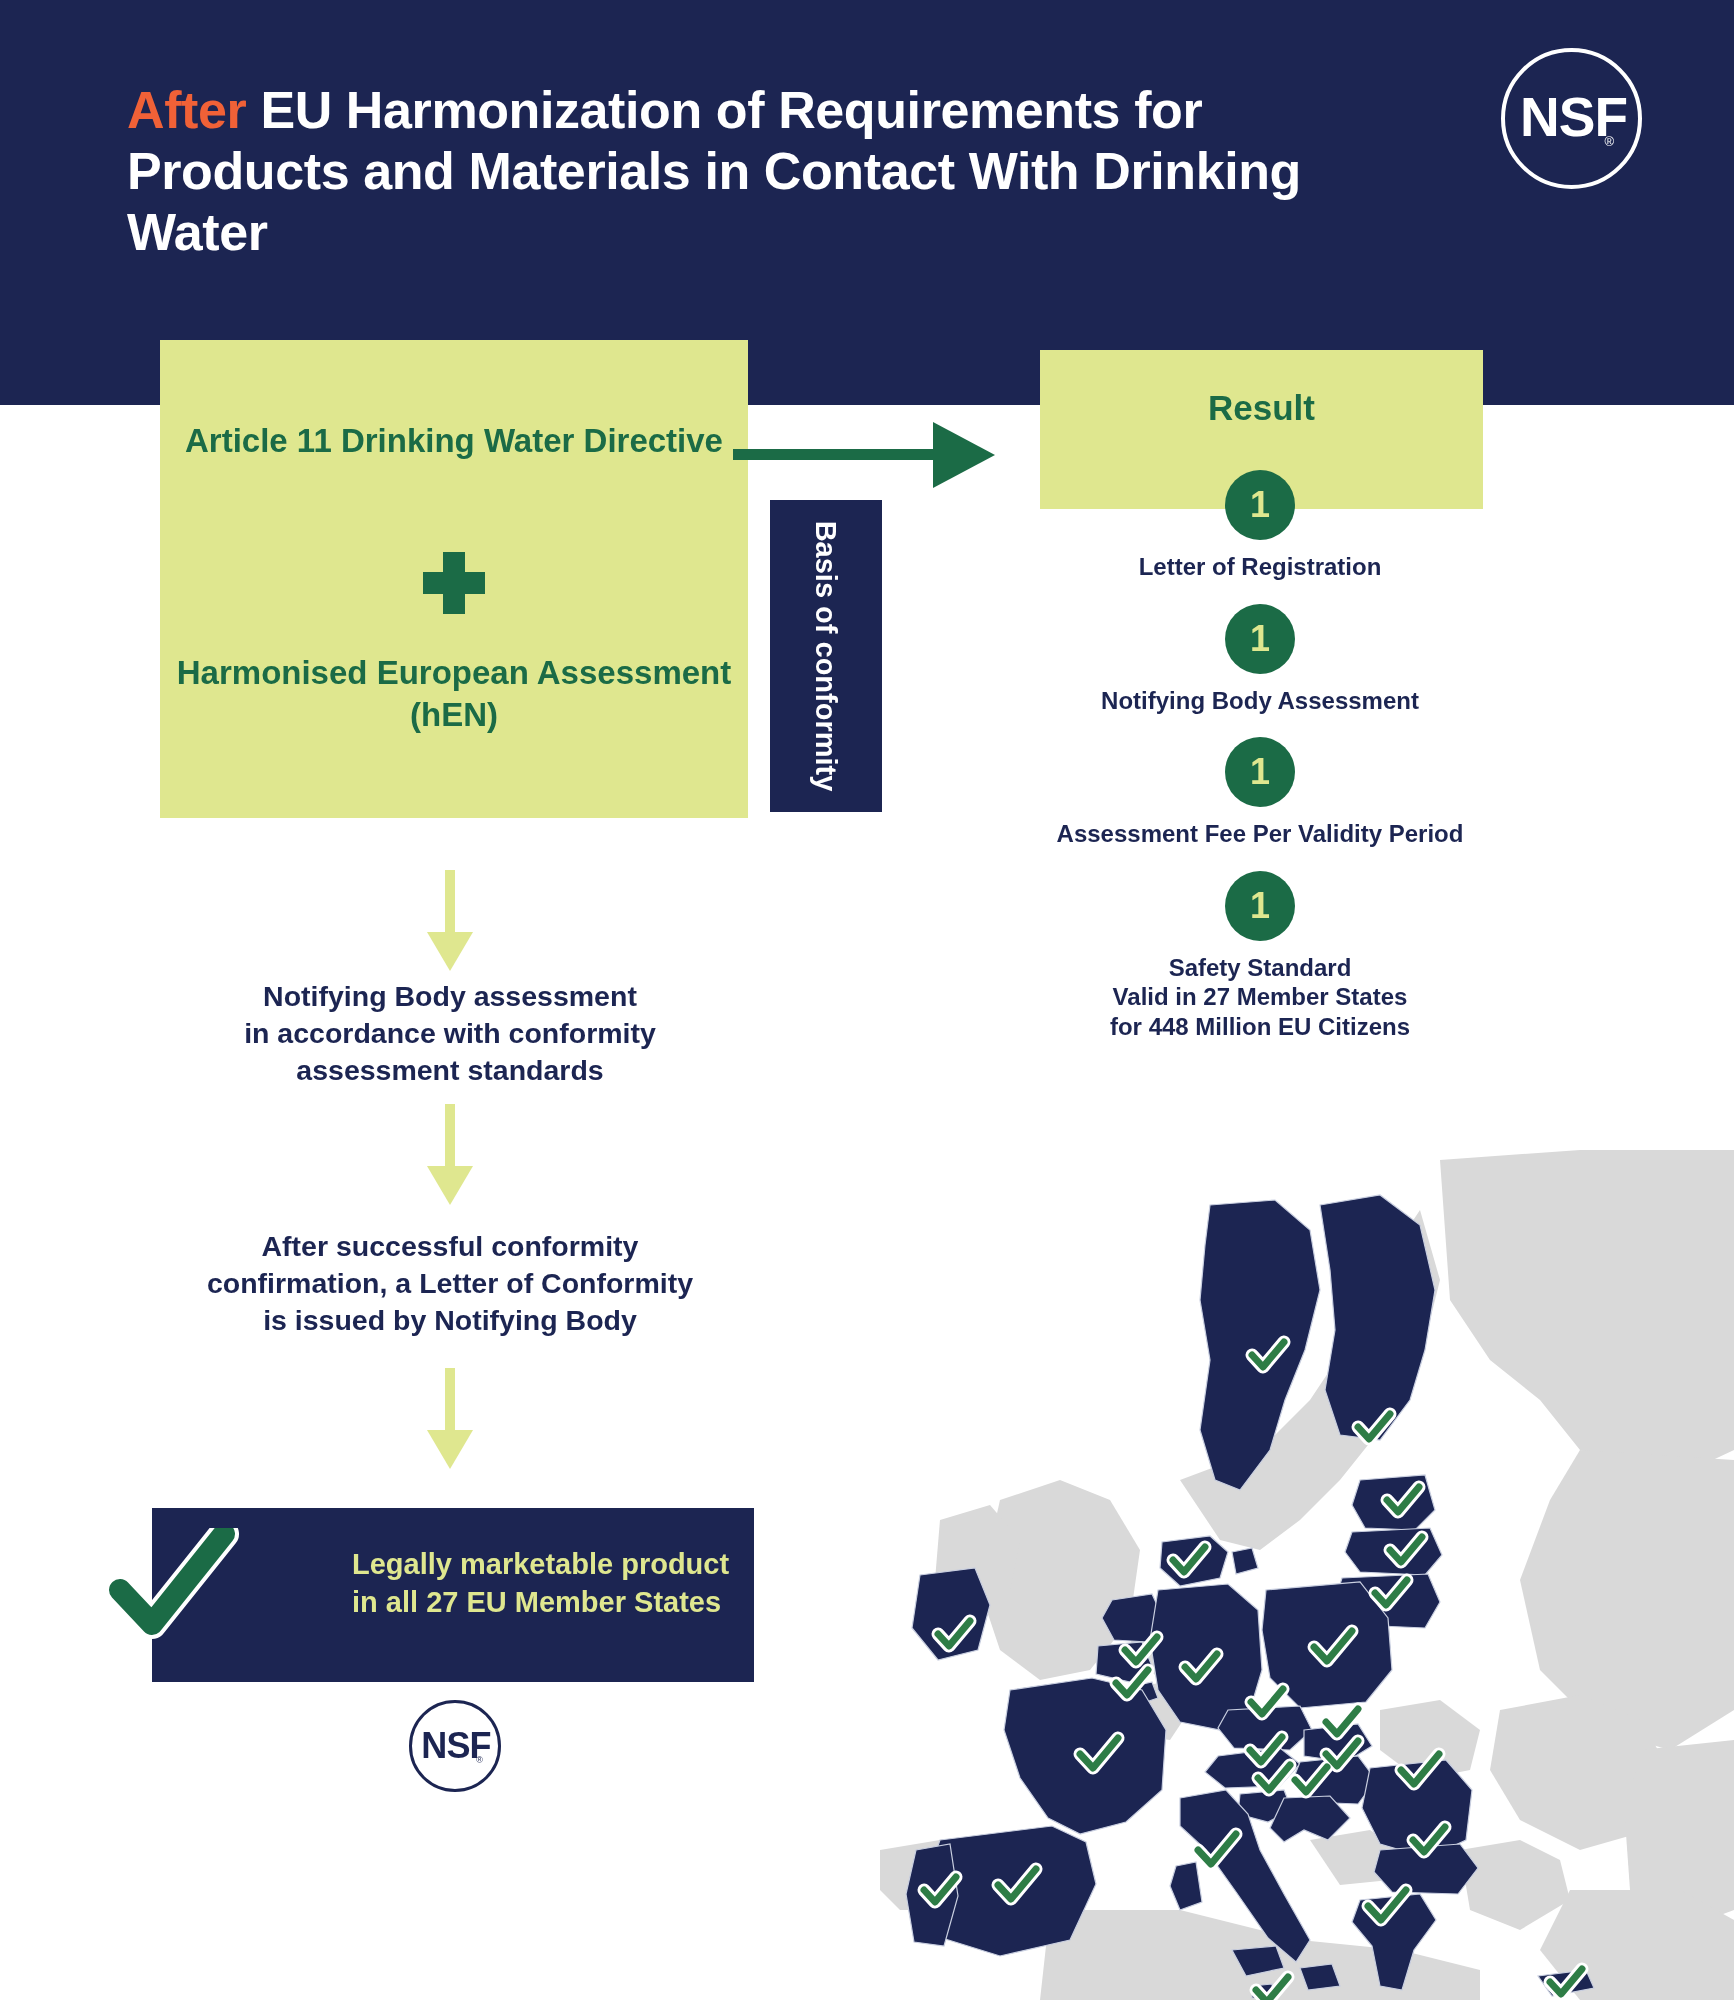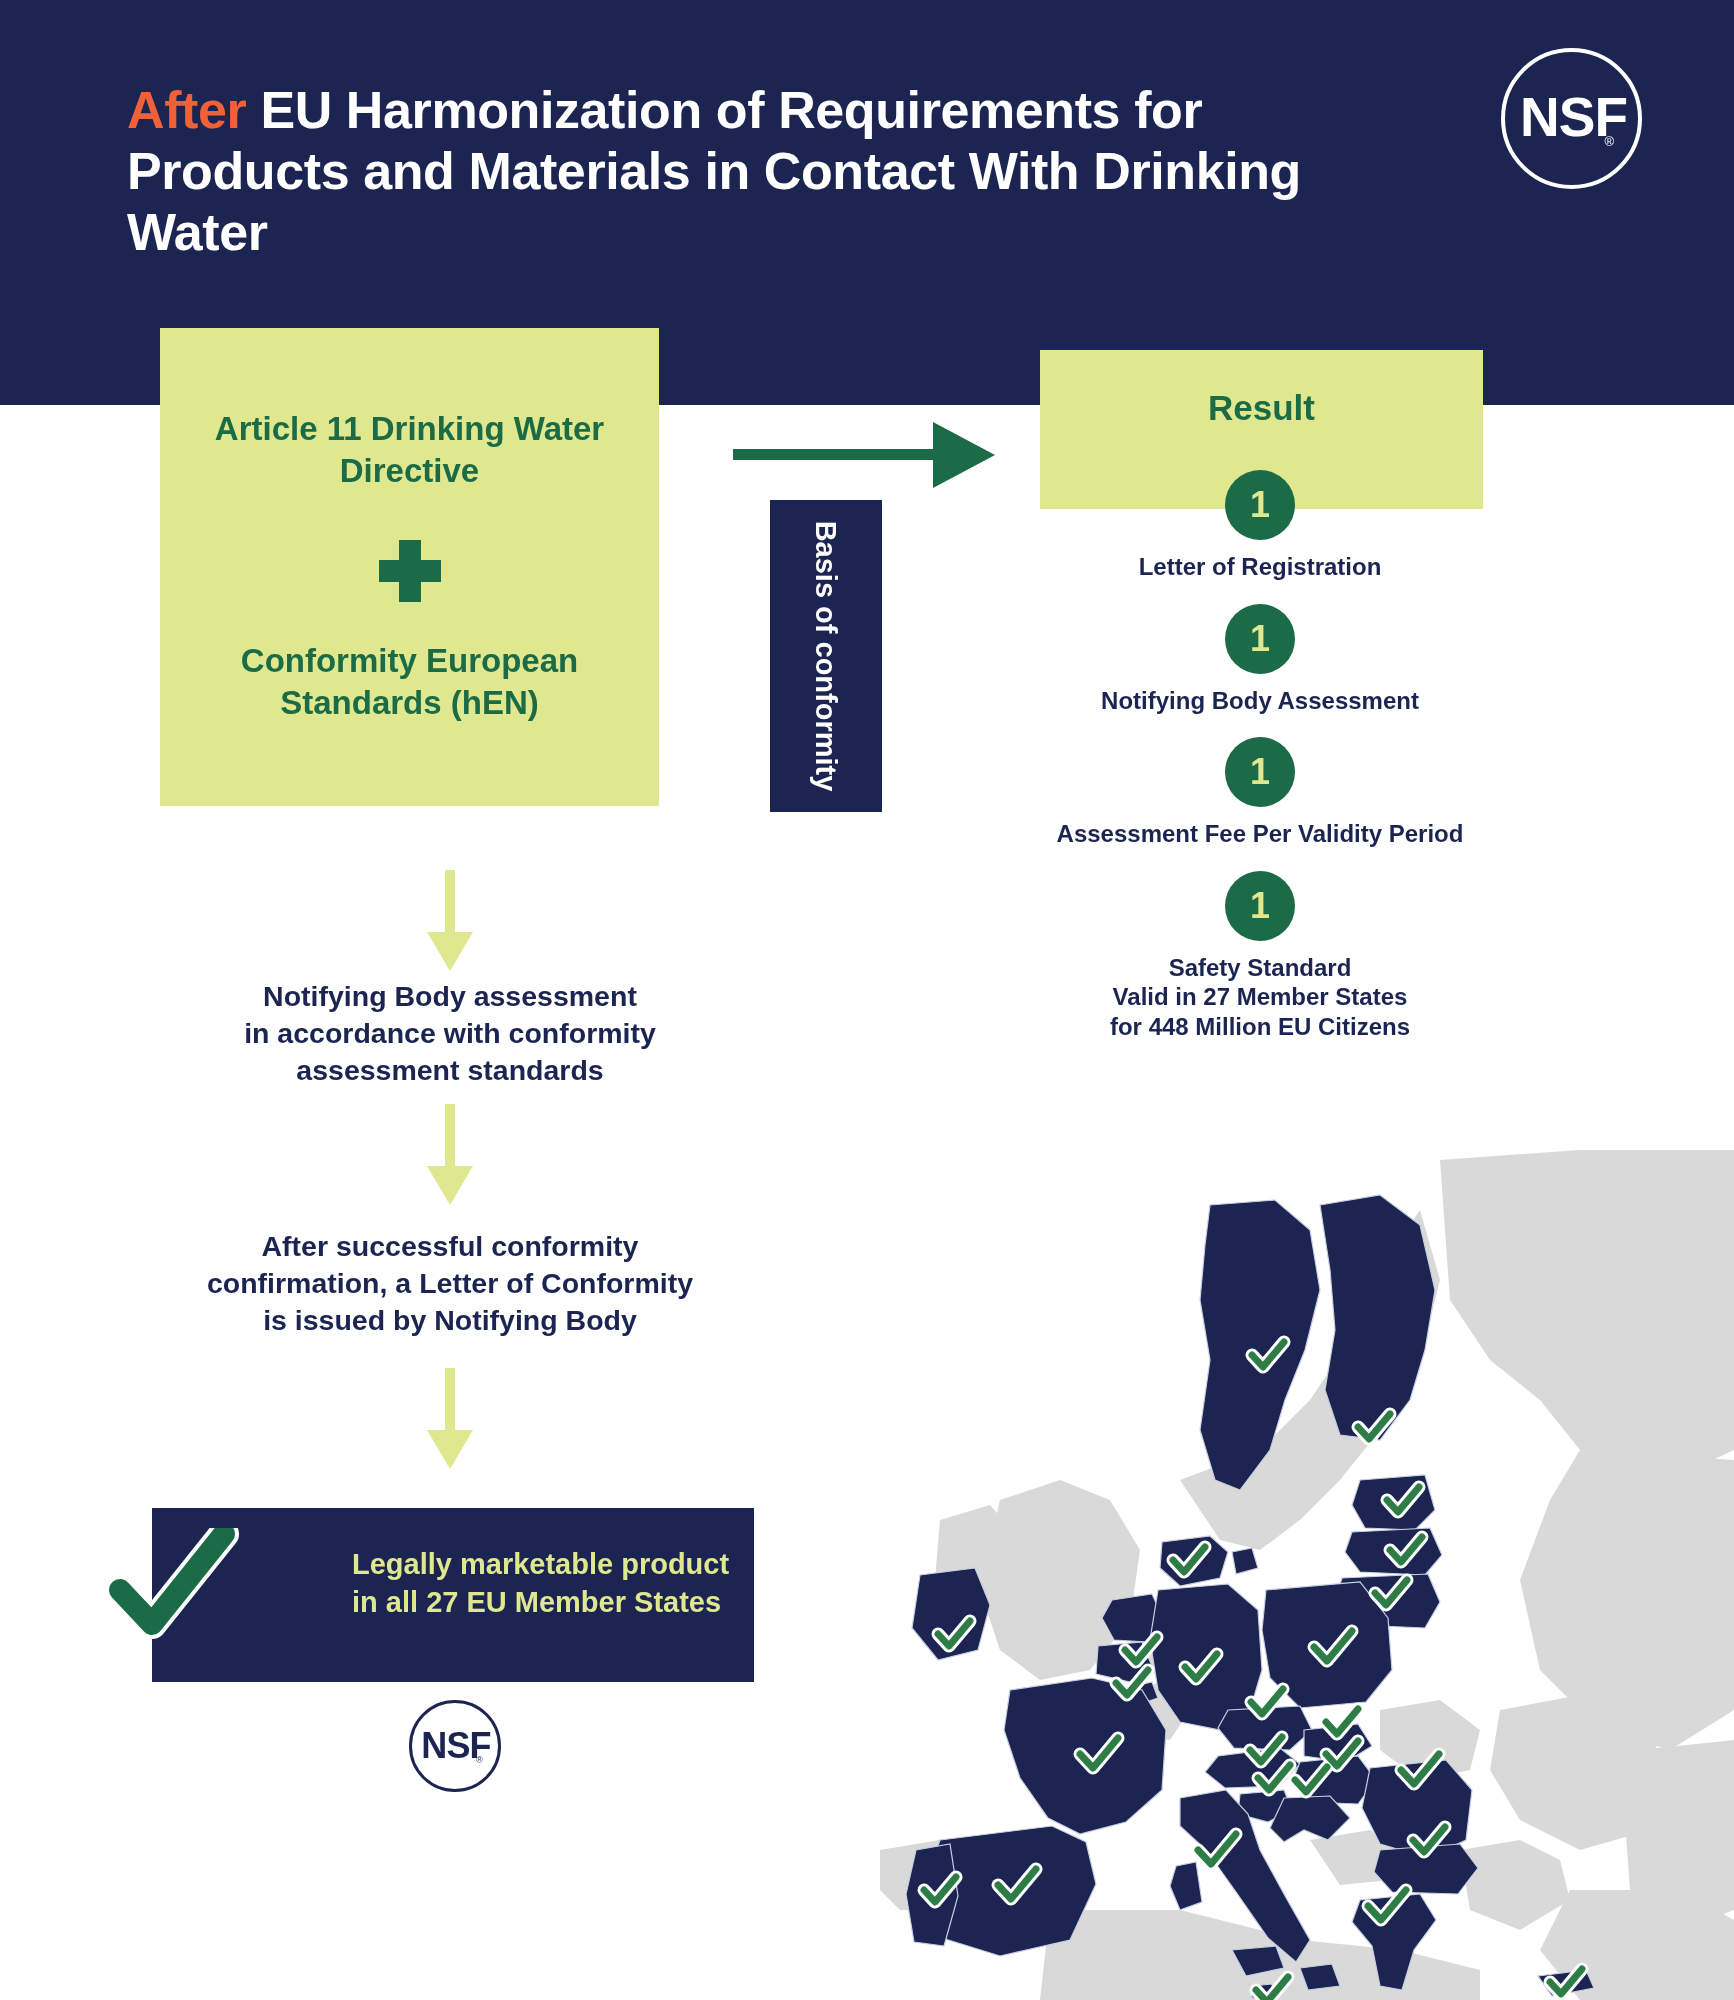--- a/index.html
+++ b/index.html
@@ -30,21 +30,21 @@
   .nsf-logo-top .nsf-word{
     color:#ffffff; font-size:55px; font-weight:bold; letter-spacing:-1px;
     line-height:1; position:relative; left:2px; top:-1px;
   }
   .nsf-logo-top .nsf-reg{
     position:absolute; right:24px; bottom:36px; font-size:13px; color:#ffffff;
   }
 
   
   .directive-box{
-    position:absolute; left:160px; top:328px; width:499px; height:478px;
+    position:absolute; left:160px; top:340px; width:588px; height:478px;
     background:#dfe78f; text-align:center;
   }
   .directive-title{
     position:absolute; left:0; top:80px; width:100%;
     color:#1b6b46; font-size:33px; font-weight:bold; line-height:1.27;
   }
   .plus-sign{
     position:absolute; left:50%; top:212px; transform:translateX(-50%);
     width:62px; height:62px;
   }
@@ -157,21 +157,21 @@
   <span class="nsf-word">NSF</span>
   <span class="nsf-reg">®</span>
 </div>
 
 <div class="directive-box">
   <div class="directive-title">Article 11 Drinking Water Directive</div>
   <div class="plus-sign">
     <div class="bar-h"></div>
       <div class="bar-v"></div>
   </div>
-  <div class="directive-sub">Conformity European Standards (hEN)</div>
+  <div class="directive-sub">Harmonised European Assessment (hEN)</div>
 </div>
 
 <div class="basis-box">
   <div class="basis-label">Basis of conformity</div>
 </div>
 
 <svg class="h-arrow" viewBox="0 0 270 70">
   <rect x="0" y="29" width="212" height="11" fill="#1b6b46"></rect>
   <polygon points="200,2 262,35 200,68" fill="#1b6b46"></polygon>
 </svg>

